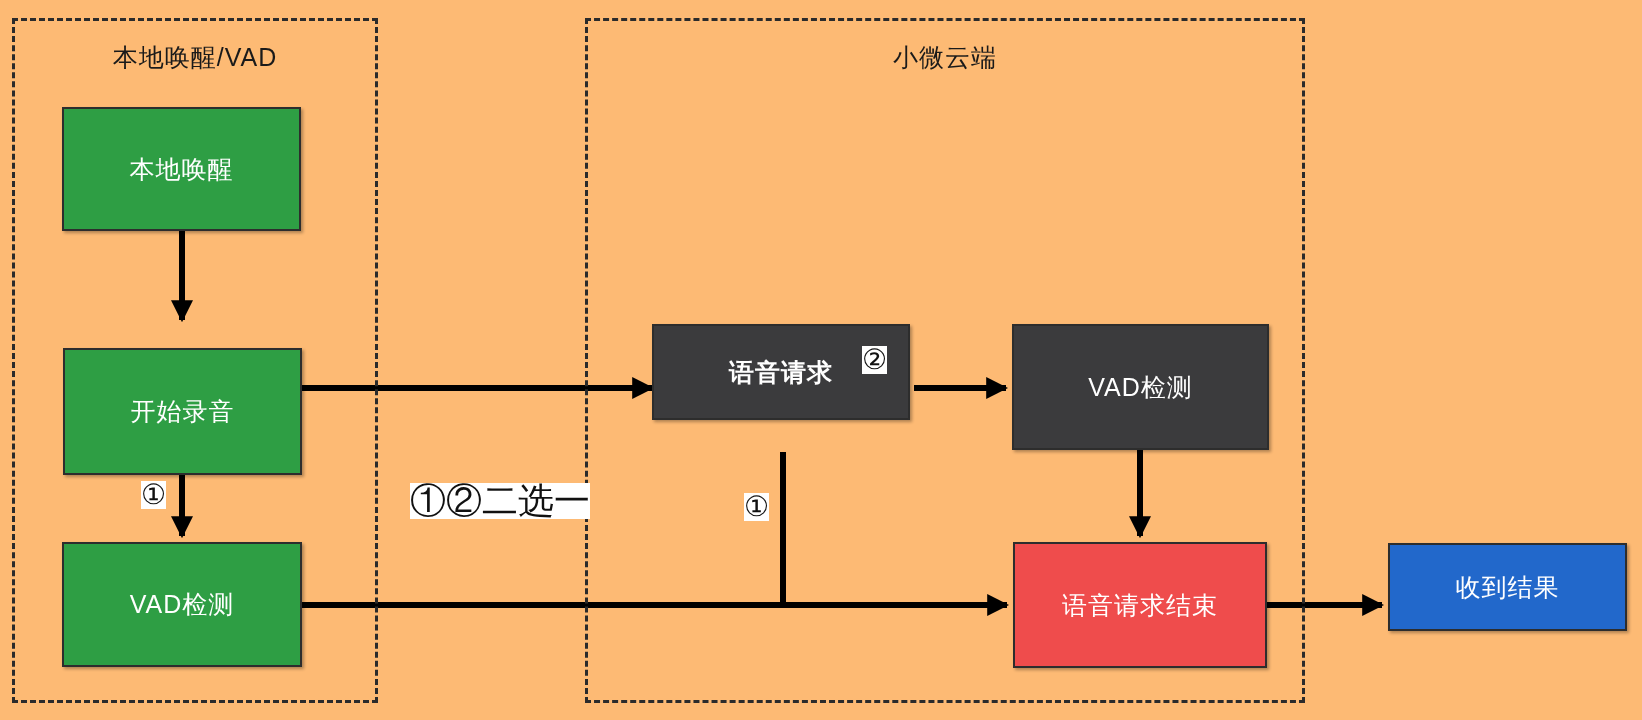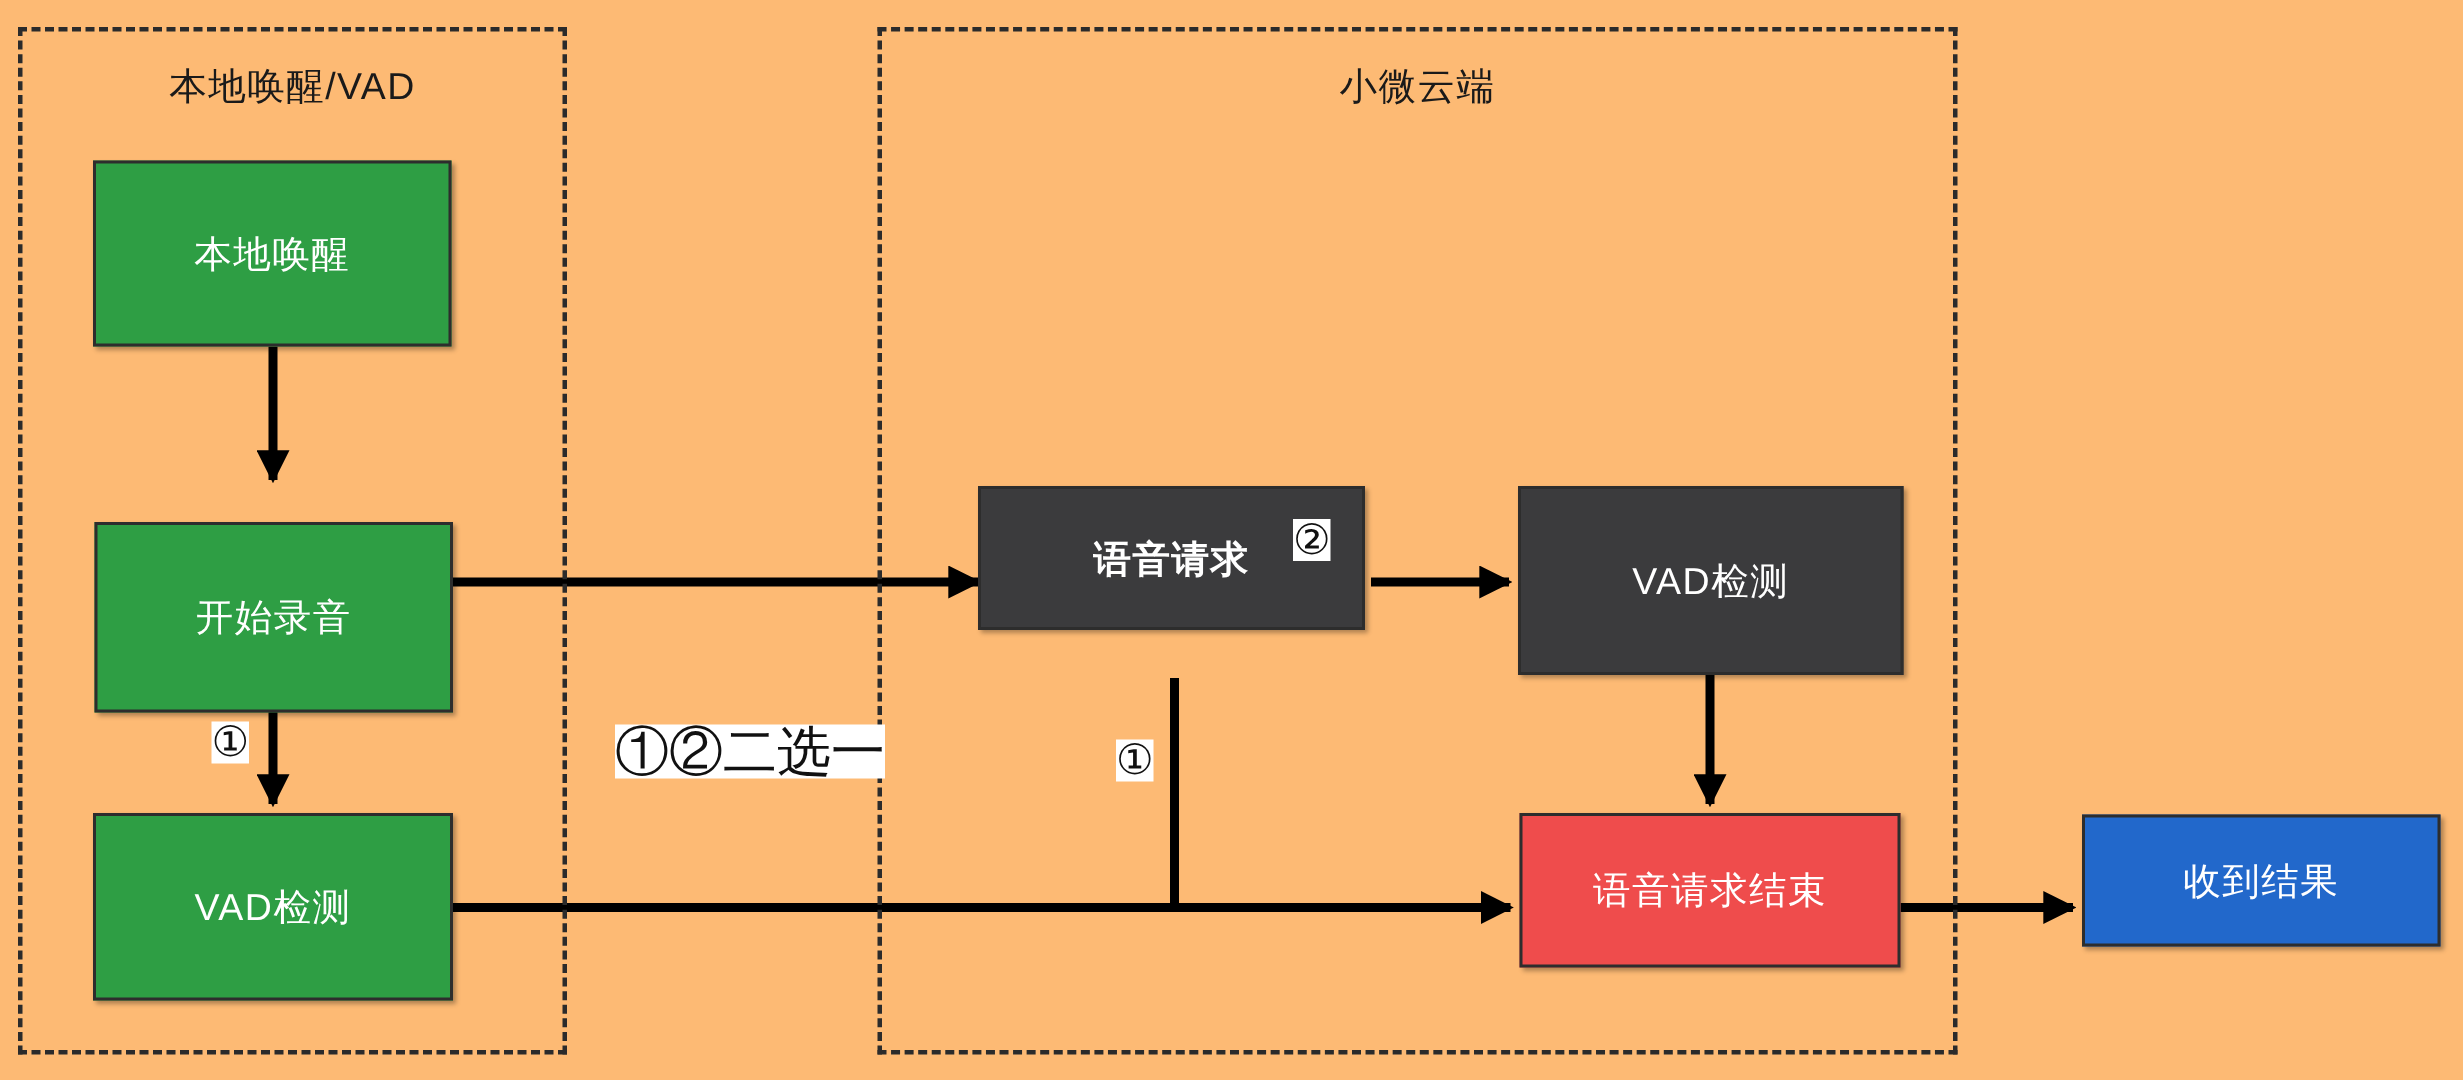--- a/index.html
+++ b/index.html
@@ -42,21 +42,21 @@
     justify-content: center;
     color: #ffffff;
     font-size: 25px;
     letter-spacing: 1px;
   }
   .node-wake      { left: 62px;   top: 107px; width: 239px; height: 124px; }
   .node-record    { left: 63px;   top: 324px; width: 239px; height: 127px; margin-top: 24px; }
   .node-localvad  { left: 62px;   top: 542px; width: 240px; height: 125px; }
   .node-voicereq  { left: 652px;  top: 324px; width: 258px; height: 96px; font-weight: bold; }
   .node-cloudvad  { left: 1012px; top: 324px; width: 257px; height: 126px; }
-  .node-reqend    { left: 1013px; top: 542px; width: 254px; height: 103px; }
+  .node-reqend    { left: 1013px; top: 542px; width: 254px; height: 126px; }
   .node-result    { left: 1388px; top: 543px; width: 239px; height: 88px; }
   .arrow-layer {
     position: absolute;
     left: 0; top: 0;
     width: 1642px;
     height: 720px;
     pointer-events: none;
   }
   .edge-label {
     position: absolute;

